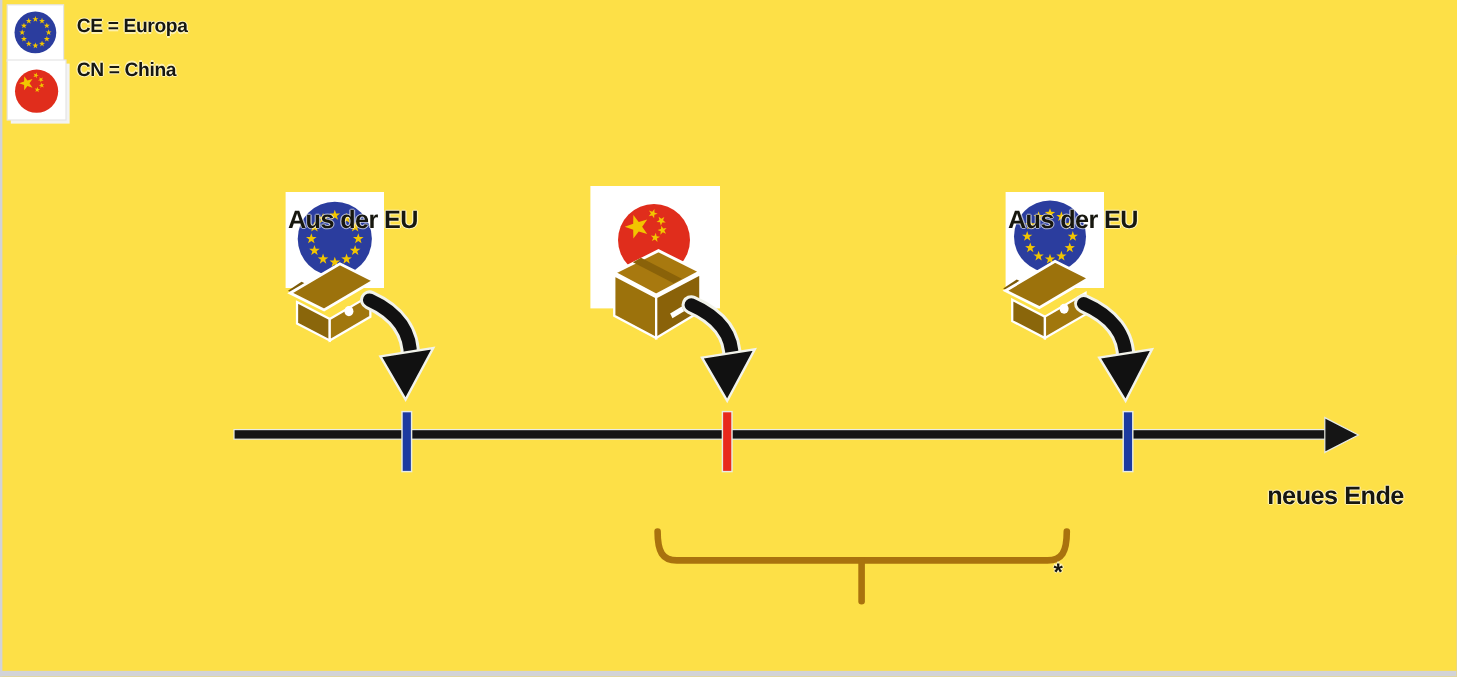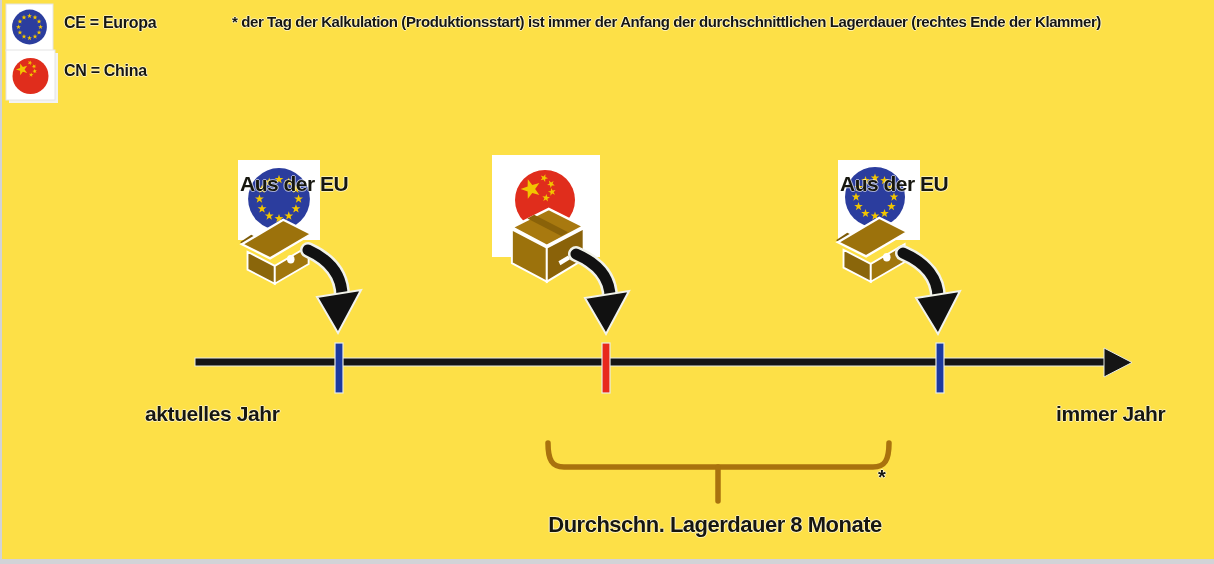--- a/index.html
+++ b/index.html
@@ -122,26 +122,23 @@
       <rect x="936" y="343" width="8" height="50" fill="#1c3aa0" stroke="#e9ece3" stroke-width="1.2"></rect>
     </g>
 
     <g fill="none" stroke="#a9720e" stroke-width="5.5" stroke-linecap="round">
       <path d="M548,443 C548,460 552,467 564,467 L873,467 C885,467 889,460 889,443"></path>
       <path d="M718,467 L718,501"></path>
     </g>
   </svg>
 
   <div class="txt legend-label" style="left:64px;top:14px;">CE = Europa</div>
-  <div class="txt legend-label" style="left:64px;top:62px;">CN = China</div>
+  <div class="txt legend-label" style="left:64px;top:50px;">CN = China</div>
 
-  <div class="txt note" style="left:232px;top:13px;">* der Tag der Kalkulation (Produktionsstart) ist immer der Anfang der durchschnittlichen Lagerdauer (rechtes Ende der Klammer)</div>
 
   <div class="txt event-label" style="left:240px;top:136px;">Aus der EU</div>
   <div class="txt event-label" style="left:840px;top:136px;">Aus der EU</div>
 
-  <div class="txt year-label" style="left:145px;top:402px;">aktuelles Jahr</div>
-  <div class="txt year-label" style="left:1056px;top:402px;">immer Jahr</div>
+  <div class="txt year-label" style="left:1056px;top:402px;">neues Ende</div>
 
   <div class="txt marker" style="left:878px;top:466px;">*</div>
-  <div class="txt bracket-label" style="left:535px;top:512px;">Durchschn. Lagerdauer 8 Monate</div>
 
 </div>
 
 </body></html>

